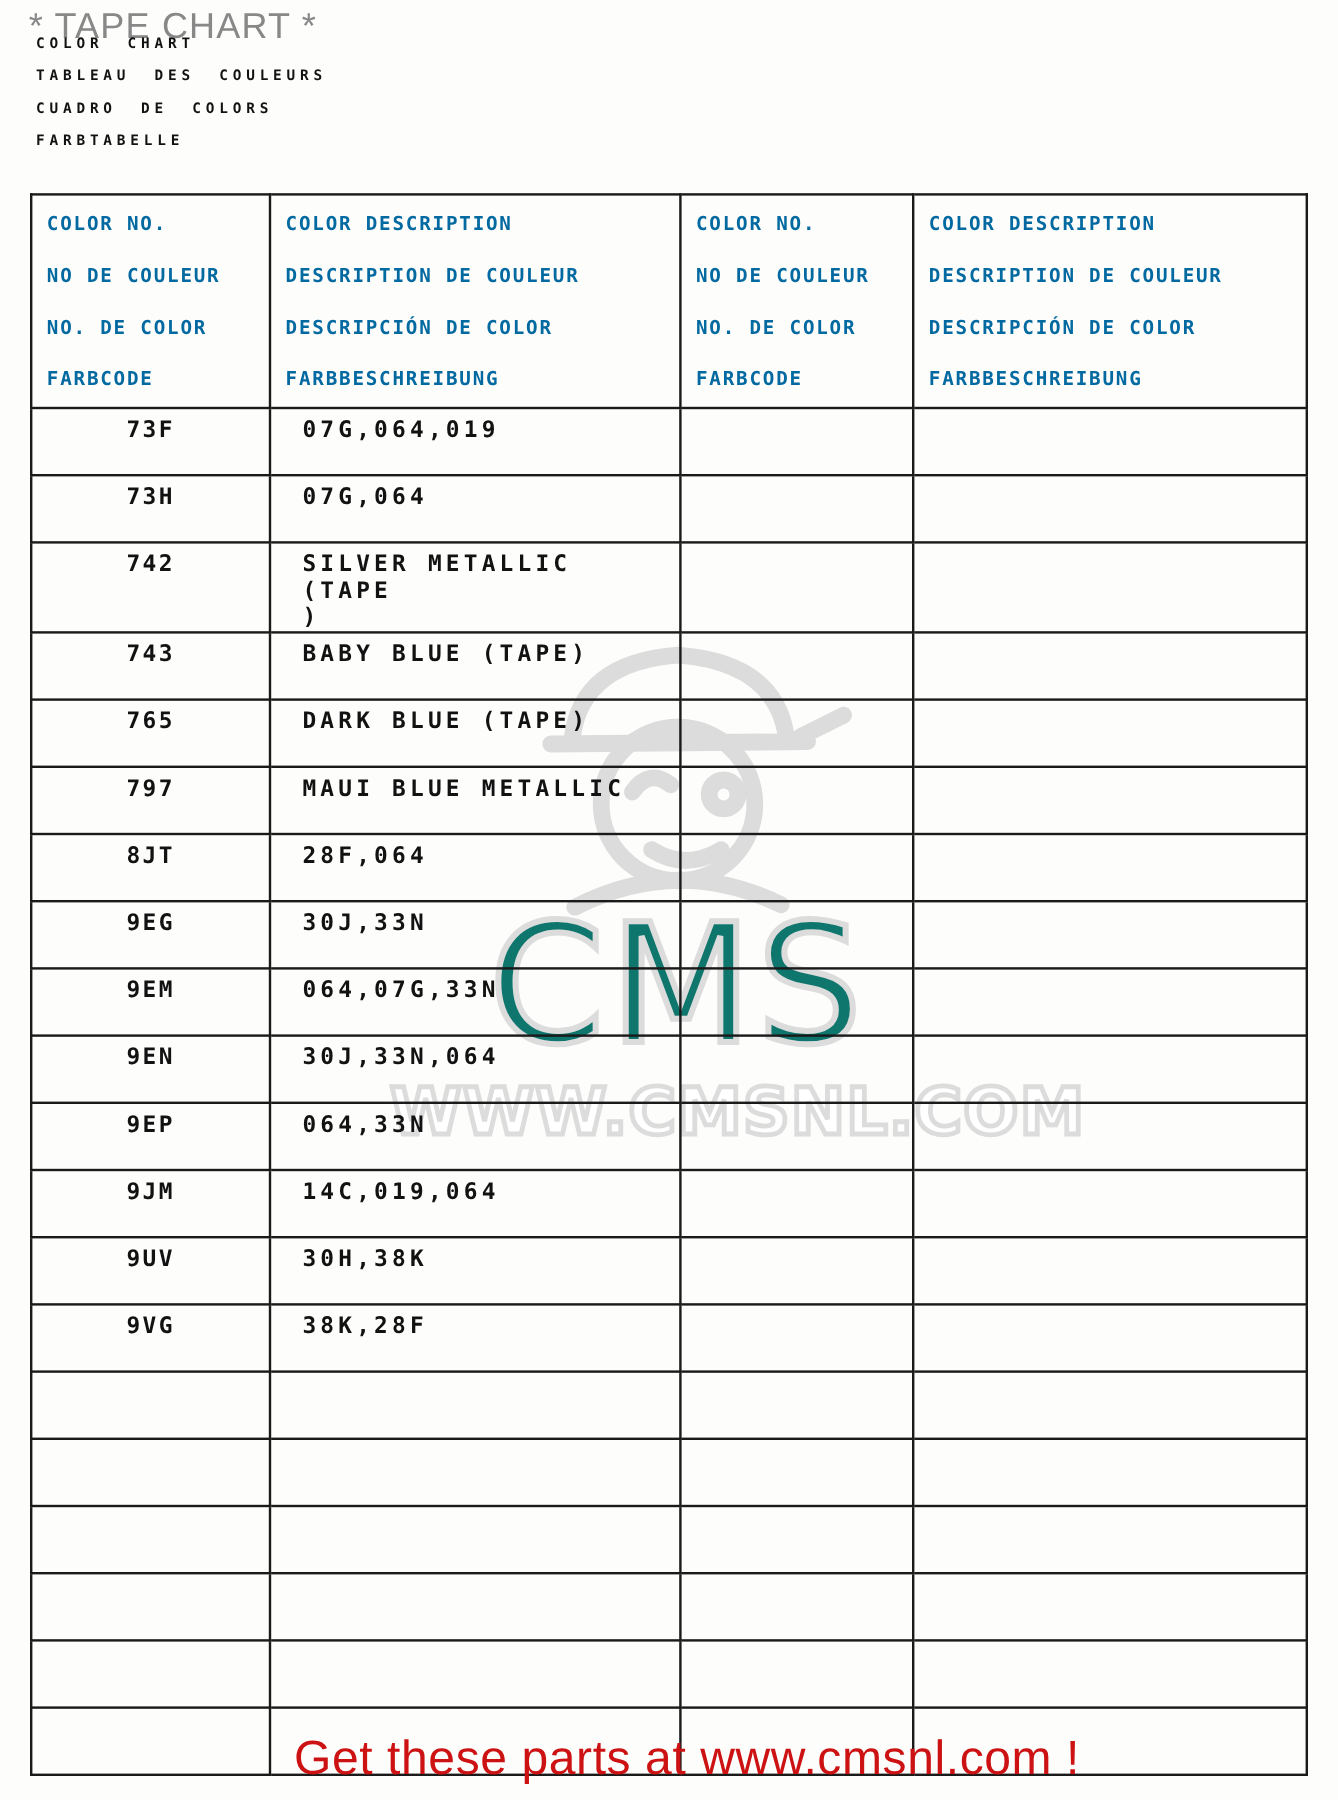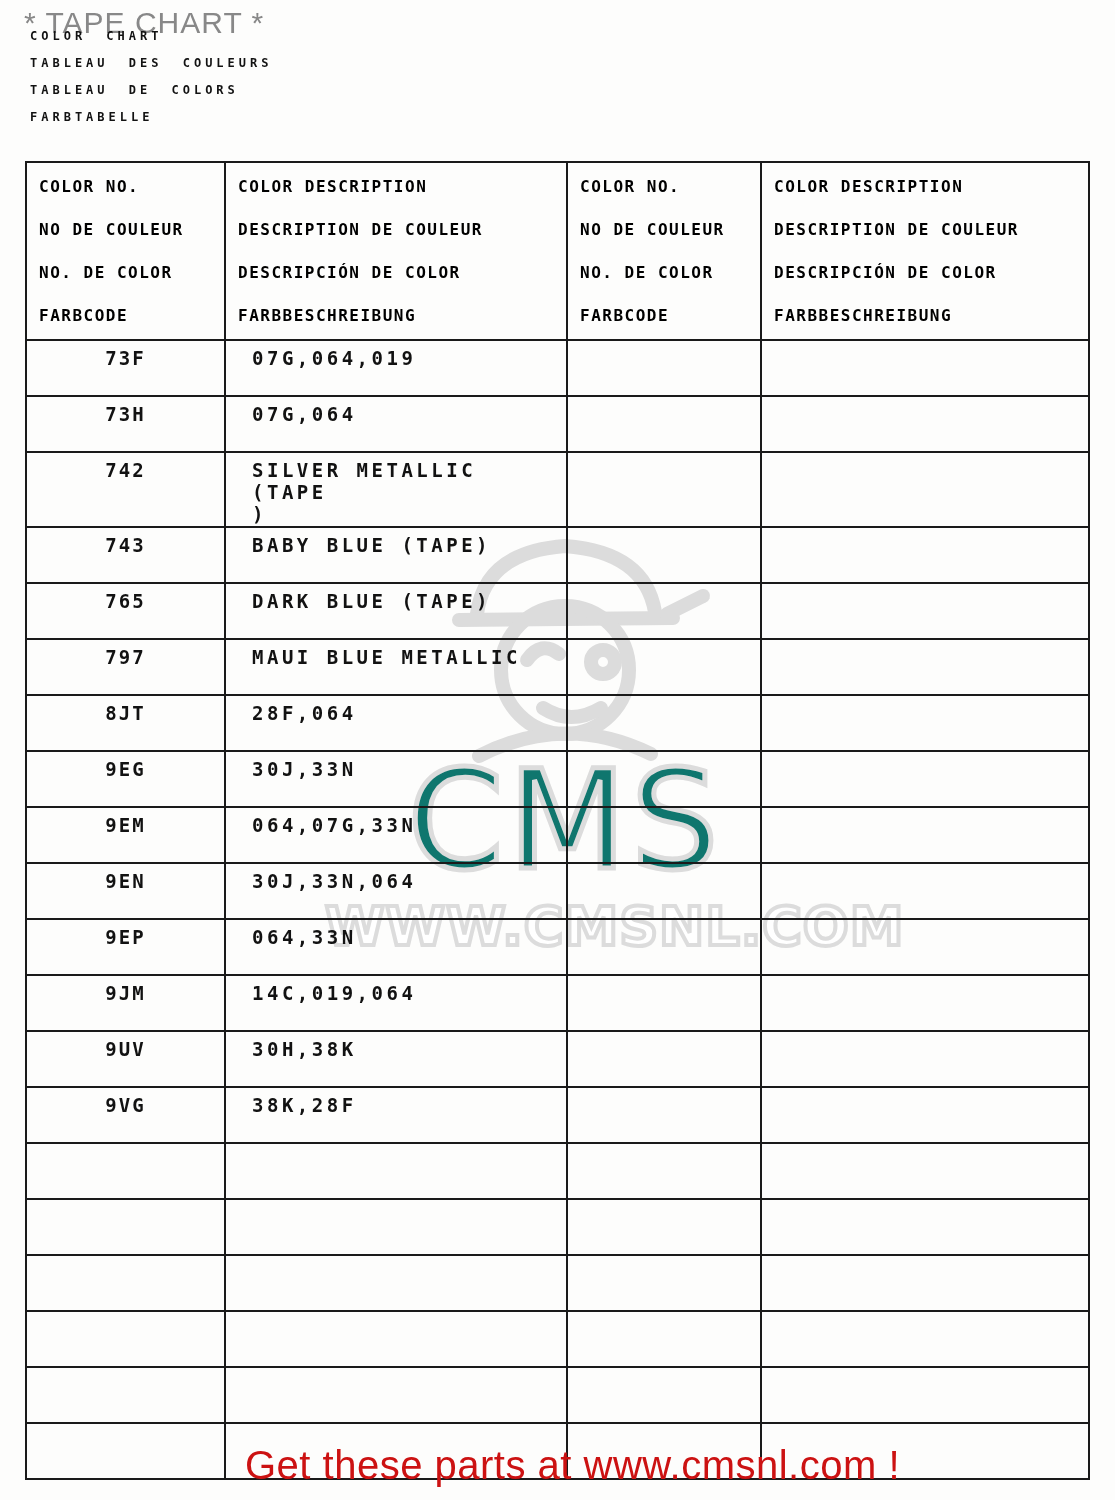--- a/index.html
+++ b/index.html
@@ -54,21 +54,21 @@
     border-collapse:collapse; table-layout:fixed;
     width:1063px; background:transparent;
   }
   table.chart th, table.chart td {
     border:2px solid #1a1a1a;
     background:transparent;
     overflow:hidden;
   }
   table.chart th {
     height:176px; vertical-align:middle; text-align:left;
-    padding:0 2px 0 12px; font-weight:bold; color:#000000;
+    padding:0 2px 0 12px; font-weight:bold; color:#0369a1;
   }
   .hline {
     font-size:16px; line-height:43px; letter-spacing:1.5px;
     white-space:nowrap; font-weight:bold;
   }
   table.chart td {
     height:47px; vertical-align:top; padding-top:6px;
     font-size:19px; font-weight:bold; color:#121212;
   }
   td.no   { text-align:center; letter-spacing:2px; }
@@ -103,21 +103,21 @@
       </g>
     </svg>
     <div class="wm-cms">CMS</div>
     <div class="wm-url">WWW.CMSNL.COM</div>
   </div>
 
   <div class="overlay-title">* TAPE CHART *</div>
   <div class="title-block">
     <div class="title-line">COLOR CHART</div>
     <div class="title-line">TABLEAU DES COULEURS</div>
-    <div class="title-line">TABLEAU DE COLORS</div>
+    <div class="title-line">CUADRO DE COLORS</div>
     <div class="title-line">FARBTABELLE</div>
   </div>
 
   <div class="table-wrap">
     <table class="chart">
       <colgroup>
         <col style="width:199px">
           <col style="width:342px">
         <col style="width:194px">
           <col style="width:328px">

